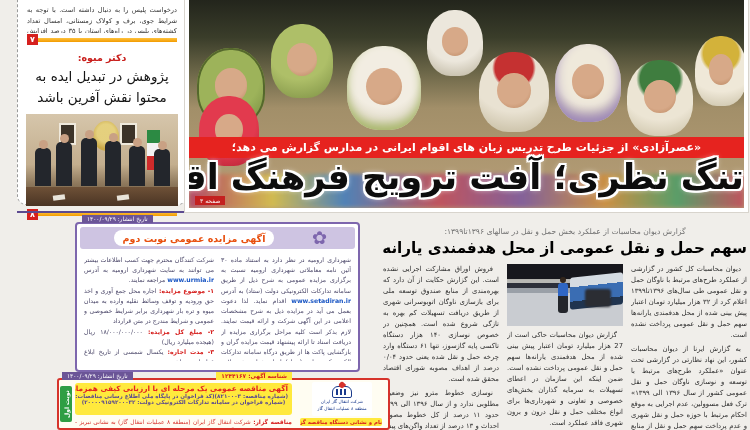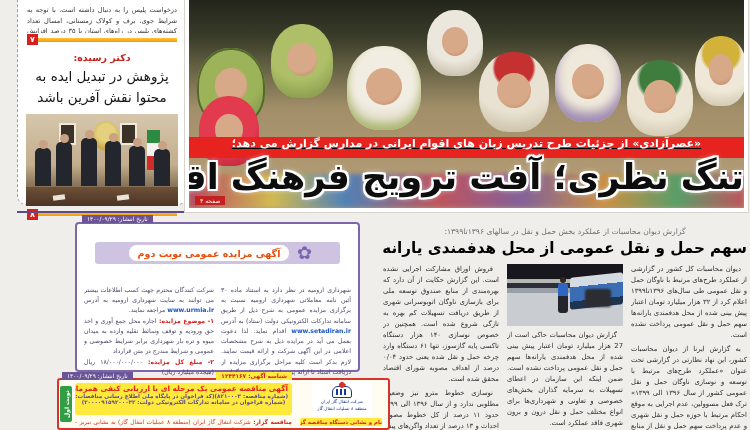--- a/index.html
+++ b/index.html
@@ -28,21 +28,21 @@
   .divider { left:17px; top:211px; width:345px; height:2px; background:#5c4a90; }
 
   
   .lead { left:185px; top:-4px; width:563px; height:216px; background:#fff; padding:4px; box-shadow:0 0 0 1px #d8d4cd; }
   .lead-inner { position:relative; width:100%; height:100%; overflow:hidden; background:linear-gradient(180deg, #23251c 0%, #3a3d2a 18%, #6a6547 34%, #a28f69 52%, #b89f78 100%); }
   .fig { position:absolute; }
   .scarf { position:absolute; inset:0; border-radius:48% 48% 42% 42%; }
   .face { position:absolute; left:26%; top:26%; width:48%; height:44%; border-radius:50%; background:radial-gradient(circle at 45% 40%, #d7a988 0 60%, #b9855f 100%); }
   .dress-row { position:absolute; left:0; right:0; bottom:0; height:34px;
     background:linear-gradient(90deg,#b53a63,#d7c04a 15%,#3f7ec2 28%,#c2485a 45%,#7b57a0 60%,#cf8e3b 75%,#4a9e67 88%,#c2485a 100%); filter:blur(2px); opacity:.85; }
-  .lead-banner { position:absolute; left:0; right:0; top:137px; height:21px; background:#e6231f; display:flex; align-items:flex-start; justify-content:center;text-decoration:underline; }
+  .lead-banner { position:absolute; left:0; right:0; top:137px; height:21px; background:#e6231f; display:flex; align-items:center; justify-content:center; }
   .lead-banner span { color:#fff; font-size:11px; font-weight:bold; direction:rtl; white-space:nowrap; }
   .lead-headline { position:absolute; left:0; right:0; top:157px; text-align:center; direction:rtl; font-size:35px; font-weight:bold; color:#0d0d0d; white-space:nowrap;
     text-shadow:-2px -2px 0 #fff,2px -2px 0 #fff,-2px 2px 0 #fff,2px 2px 0 #fff,0 -2px 0 #fff,0 2px 0 #fff,-2px 0 0 #fff,2px 0 0 #fff,0 0 6px #fff; }
   .page-ref { position:absolute; left:6px; bottom:3px; background:#c4201f; color:#fff; font-size:6px; padding:1px 5px; direction:rtl; }
 
   
   .article { left:383px; top:215px; width:364px; height:215px; overflow:hidden; }
   .art-kicker { direction:rtl; text-align:center; color:#6f6f6f; font-size:7.6px; margin-top:12px; }
   .art-headline { direction:rtl; text-align:center; color:#000; font-size:15.2px; font-weight:bold; margin-top:3px; white-space:nowrap; }
   .cols { display:flex; gap:8px; margin-top:7px; direction:rtl; height:178px; }
@@ -52,21 +52,21 @@
   .metro .train { position:absolute; right:0; top:18%; width:46%; height:52%; background:linear-gradient(180deg,#d5dbe2 0 30%, #3a6db3 30% 75%, #20344f 75%); transform:skewY(-6deg); border-radius:3px; }
   .metro .rider { position:absolute; left:44%; top:30%; width:10px; height:30px; background:linear-gradient(#2f66c4 0 45%, #23252b 45%); border-radius:3px; }
   .metro .rider::before { content:""; position:absolute; top:-6px; left:2px; width:6px; height:6px; border-radius:50%; background:#33261c; }
   .metro .others { position:absolute; right:10%; top:40%; width:26px; height:18px; background:#2b2d33; border-radius:3px; filter:blur(1px); }
   .metro .glow { position:absolute; left:0; right:0; top:24%; height:4px; background:#f4f2e9; opacity:.7; }
 
   
   .ad1 { left:75px; top:222px; width:285px; height:150px; background:#fff; border:2px solid #7d66ad; border-radius:4px; }
   .tab { position:absolute; font-size:5.8px; color:#fff; background:#6b5597; padding:1px 5px; direction:rtl; white-space:nowrap; }
   .ad1 .tab { top:-9px; left:5px; }
-  .ad1-head { margin:18px; height:22px; background:#cec4e2; border-radius:3px; position:relative; display:flex; align-items:center; }
+  .ad1-head { margin:3px; height:22px; background:#cec4e2; border-radius:3px; position:relative; display:flex; align-items:center; }
   .ad1-pill { position:absolute; left:34px; top:3px; width:160px; height:16px; background:#fff; border-radius:9px; display:flex; align-items:center; justify-content:center; }
   .ad1-pill span { color:#e8500f; font-size:9.5px; font-weight:bold; direction:rtl; white-space:nowrap; }
   .ad1-logo { position:absolute; right:28px; top:0; font-size:18px; color:#7d66ad; line-height:22px; }
   .ad1-body { display:flex; gap:7px; direction:rtl; padding:3px 7px; font-size:6.2px; line-height:1.65; color:#4a4668; text-align:justify; height:112px; overflow:hidden; }
   .ad1-col { flex:1; overflow:hidden; }
   .url { color:#1a56c4; font-weight:bold; direction:ltr; unicode-bidi:embed; }
   .key { color:#d6201e; font-weight:bold; }
 
   
   .ad2 { left:57px; top:378px; width:333px; height:52px; background:#fffdf2; border:2px solid #d6332b; border-radius:3px; }
@@ -87,21 +87,21 @@
 </style>
 </head>
 <body>
 
 <div class="abs left-box">
   <div class="teaser">درخواست پلیس را به دنبال داشته است. با توجه به شرایط جوی، برف و کولاک زمستانی، امسال تعداد کشته‌های پلیس در راه‌های استان با ۳۵ درصد افزایش به ۹۶ مورد در هر روز رسیده است.</div>
   <div class="pagebar">
     <div class="badge">۷</div>
     <div class="bar"></div>
   </div>
-  <div class="doc-kicker">دکتر رسیده:</div>
+  <div class="doc-kicker">دکتر میوه:</div>
   <div class="doc-headline">پژوهش در تبدیل ایده به محتوا نقش آفرین باشد</div>
   <div class="meeting">
     <div class="emblem"></div>
     <div class="portrait" style="left:22%;"></div>
     <div class="portrait" style="left:62%;"></div>
     <div class="flag"></div>
     <div class="person" style="left:6%; height:38px;"></div>
     <div class="person" style="left:20%; height:44px;"></div>
     <div class="person" style="left:36%; height:48px;"></div>
     <div class="person" style="left:52%; height:45px;"></div>

